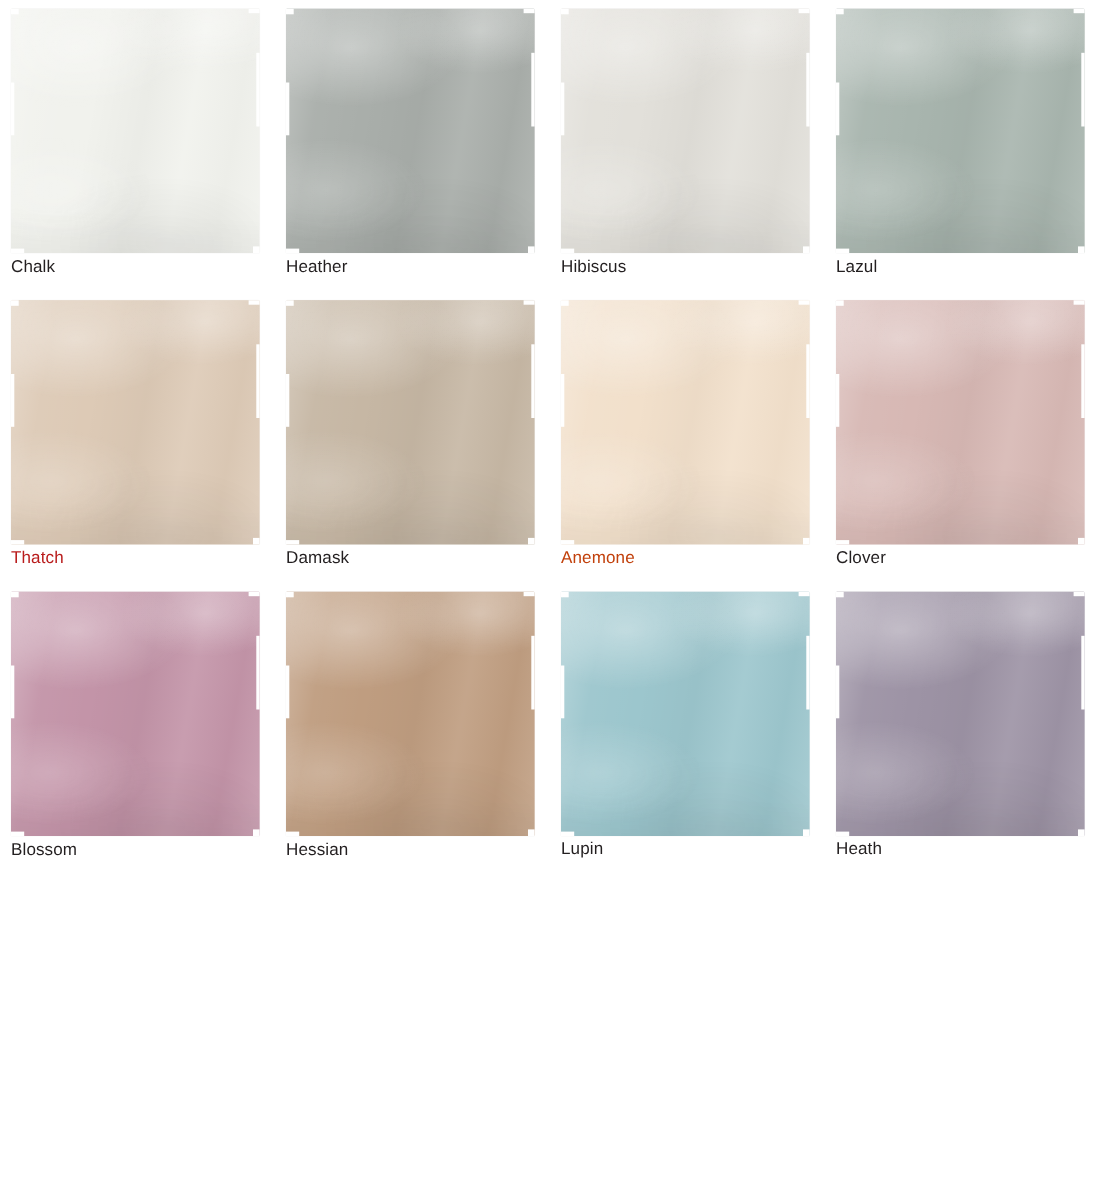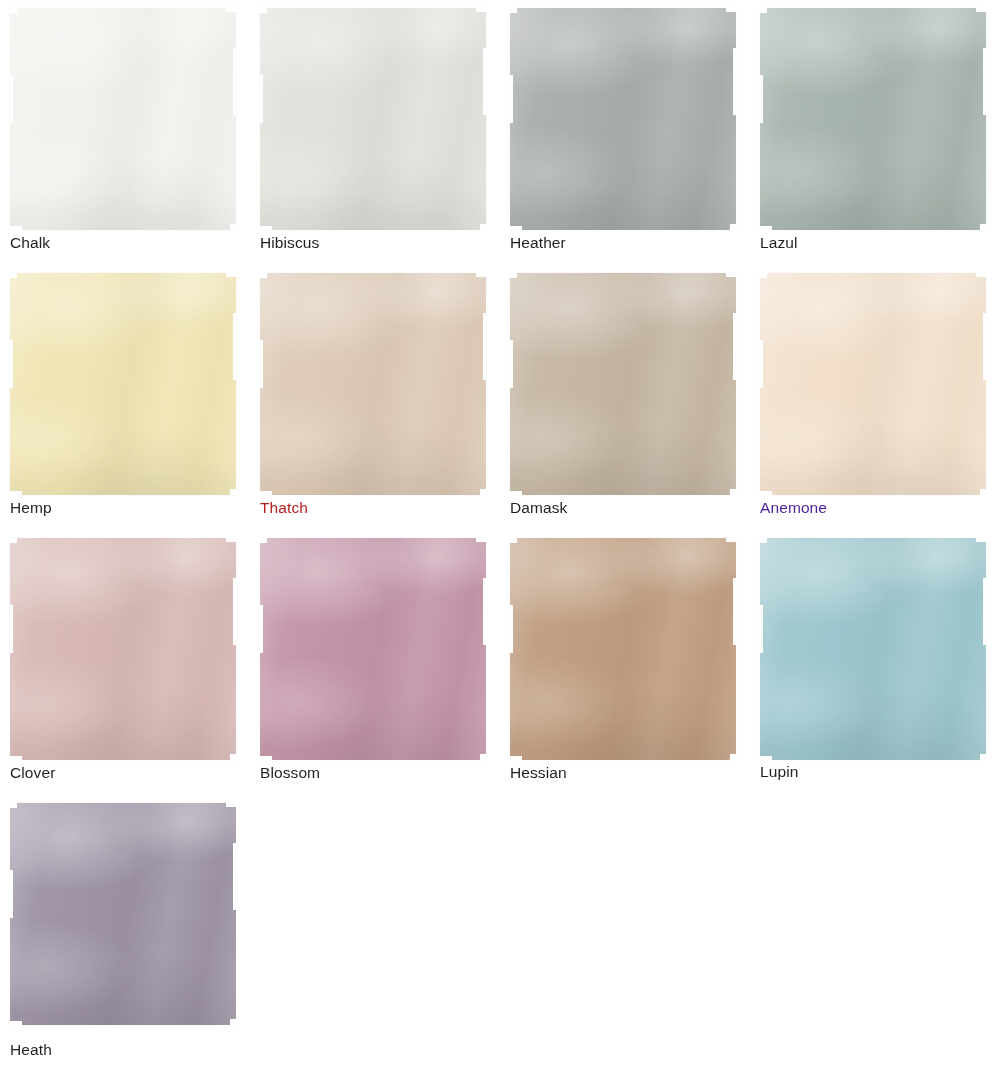--- a/index.html
+++ b/index.html
@@ -121,86 +121,74 @@
       <span class="edge edge-bl"></span>
       <span class="edge edge-br"></span>
       <span class="edge edge-l"></span>
       <span class="edge edge-r"></span>
     </div>
     <div class="swatch-label" style="color: rgb(35, 31, 32);">Chalk</div>
   </div>
 
   <div class="swatch-cell row-1">
     <div class="swatch-chip-wrap">
+      <div class="swatch-chip" style="background-color: rgb(169, 174, 170);"></div>
+      <span class="edge edge-tl"></span>
+      <span class="edge edge-tr"></span>
+      <span class="edge edge-bl"></span>
+      <span class="edge edge-br"></span>
+      <span class="edge edge-l"></span>
+      <span class="edge edge-r"></span>
+    </div>
+    <div class="swatch-label" style="color: rgb(35, 31, 32);">Heather</div>
+  </div>
+
+  <div class="swatch-cell row-1">
+    <div class="swatch-chip-wrap">
       <div class="swatch-chip" style="background-color: rgb(226, 224, 218);"></div>
       <span class="edge edge-tl"></span>
       <span class="edge edge-tr"></span>
       <span class="edge edge-bl"></span>
       <span class="edge edge-br"></span>
       <span class="edge edge-l"></span>
       <span class="edge edge-r"></span>
     </div>
     <div class="swatch-label" style="color: rgb(35, 31, 32);">Hibiscus</div>
   </div>
 
   <div class="swatch-cell row-1">
     <div class="swatch-chip-wrap">
-      <div class="swatch-chip" style="background-color: rgb(169, 174, 170);"></div>
-      <span class="edge edge-tl"></span>
-      <span class="edge edge-tr"></span>
-      <span class="edge edge-bl"></span>
-      <span class="edge edge-br"></span>
-      <span class="edge edge-l"></span>
-      <span class="edge edge-r"></span>
-    </div>
-    <div class="swatch-label" style="color: rgb(35, 31, 32);">Heather</div>
-  </div>
-
-  <div class="swatch-cell row-1">
-    <div class="swatch-chip-wrap">
       <div class="swatch-chip" style="background-color: rgb(168, 181, 174);"></div>
       <span class="edge edge-tl"></span>
       <span class="edge edge-tr"></span>
       <span class="edge edge-bl"></span>
       <span class="edge edge-br"></span>
       <span class="edge edge-l"></span>
       <span class="edge edge-r"></span>
     </div>
     <div class="swatch-label" style="color: rgb(35, 31, 32);">Lazul</div>
   </div>
 
+
+
   <div class="swatch-cell row-2">
     <div class="swatch-chip-wrap">
-      <div class="swatch-chip" style="background-color: rgb(240, 229, 179);"></div>
-      <span class="edge edge-tl"></span>
-      <span class="edge edge-tr"></span>
-      <span class="edge edge-bl"></span>
-      <span class="edge edge-br"></span>
-      <span class="edge edge-l"></span>
-      <span class="edge edge-r"></span>
-    </div>
-    <div class="swatch-label" style="color: rgb(35, 31, 32);">Hemp</div>
-  </div>
-
+      <div class="swatch-chip" style="background-color: rgb(221, 202, 182);"></div>
+      <span class="edge edge-tl"></span>
+      <span class="edge edge-tr"></span>
+      <span class="edge edge-bl"></span>
+      <span class="edge edge-br"></span>
+      <span class="edge edge-l"></span>
+      <span class="edge edge-r"></span>
+    </div>
+    <div class="swatch-label" style="color: #b91c1c;">Thatch</div>
+  </div>
 
   <div class="swatch-cell row-2">
     <div class="swatch-chip-wrap">
-      <div class="swatch-chip" style="background-color: rgb(221, 202, 182);"></div>
-      <span class="edge edge-tl"></span>
-      <span class="edge edge-tr"></span>
-      <span class="edge edge-bl"></span>
-      <span class="edge edge-br"></span>
-      <span class="edge edge-l"></span>
-      <span class="edge edge-r"></span>
-    </div>
-    <div class="swatch-label" style="color: #b91c1c;">Thatch</div>
-  </div>
-
-  <div class="swatch-cell row-2">
-    <div class="swatch-chip-wrap">
       <div class="swatch-chip" style="background-color: rgb(198, 183, 164);"></div>
       <span class="edge edge-tl"></span>
       <span class="edge edge-tr"></span>
       <span class="edge edge-bl"></span>
       <span class="edge edge-br"></span>
       <span class="edge edge-l"></span>
       <span class="edge edge-r"></span>
     </div>
     <div class="swatch-label" style="color: rgb(35, 31, 32);">Damask</div>
   </div>
@@ -208,21 +196,21 @@
   <div class="swatch-cell row-3">
     <div class="swatch-chip-wrap">
       <div class="swatch-chip" style="background-color: rgb(242, 224, 203);"></div>
       <span class="edge edge-tl"></span>
       <span class="edge edge-tr"></span>
       <span class="edge edge-bl"></span>
       <span class="edge edge-br"></span>
       <span class="edge edge-l"></span>
       <span class="edge edge-r"></span>
     </div>
-    <div class="swatch-label" style="color: #4c1d95;">Anemone</div>
+    <div class="swatch-label" style="color: #c2410c;">Anemone</div>
   </div>
 
   <div class="swatch-cell row-3">
     <div class="swatch-chip-wrap">
       <div class="swatch-chip" style="background-color: rgb(215, 184, 180);"></div>
       <span class="edge edge-tl"></span>
       <span class="edge edge-tr"></span>
       <span class="edge edge-bl"></span>
       <span class="edge edge-br"></span>
       <span class="edge edge-l"></span>

